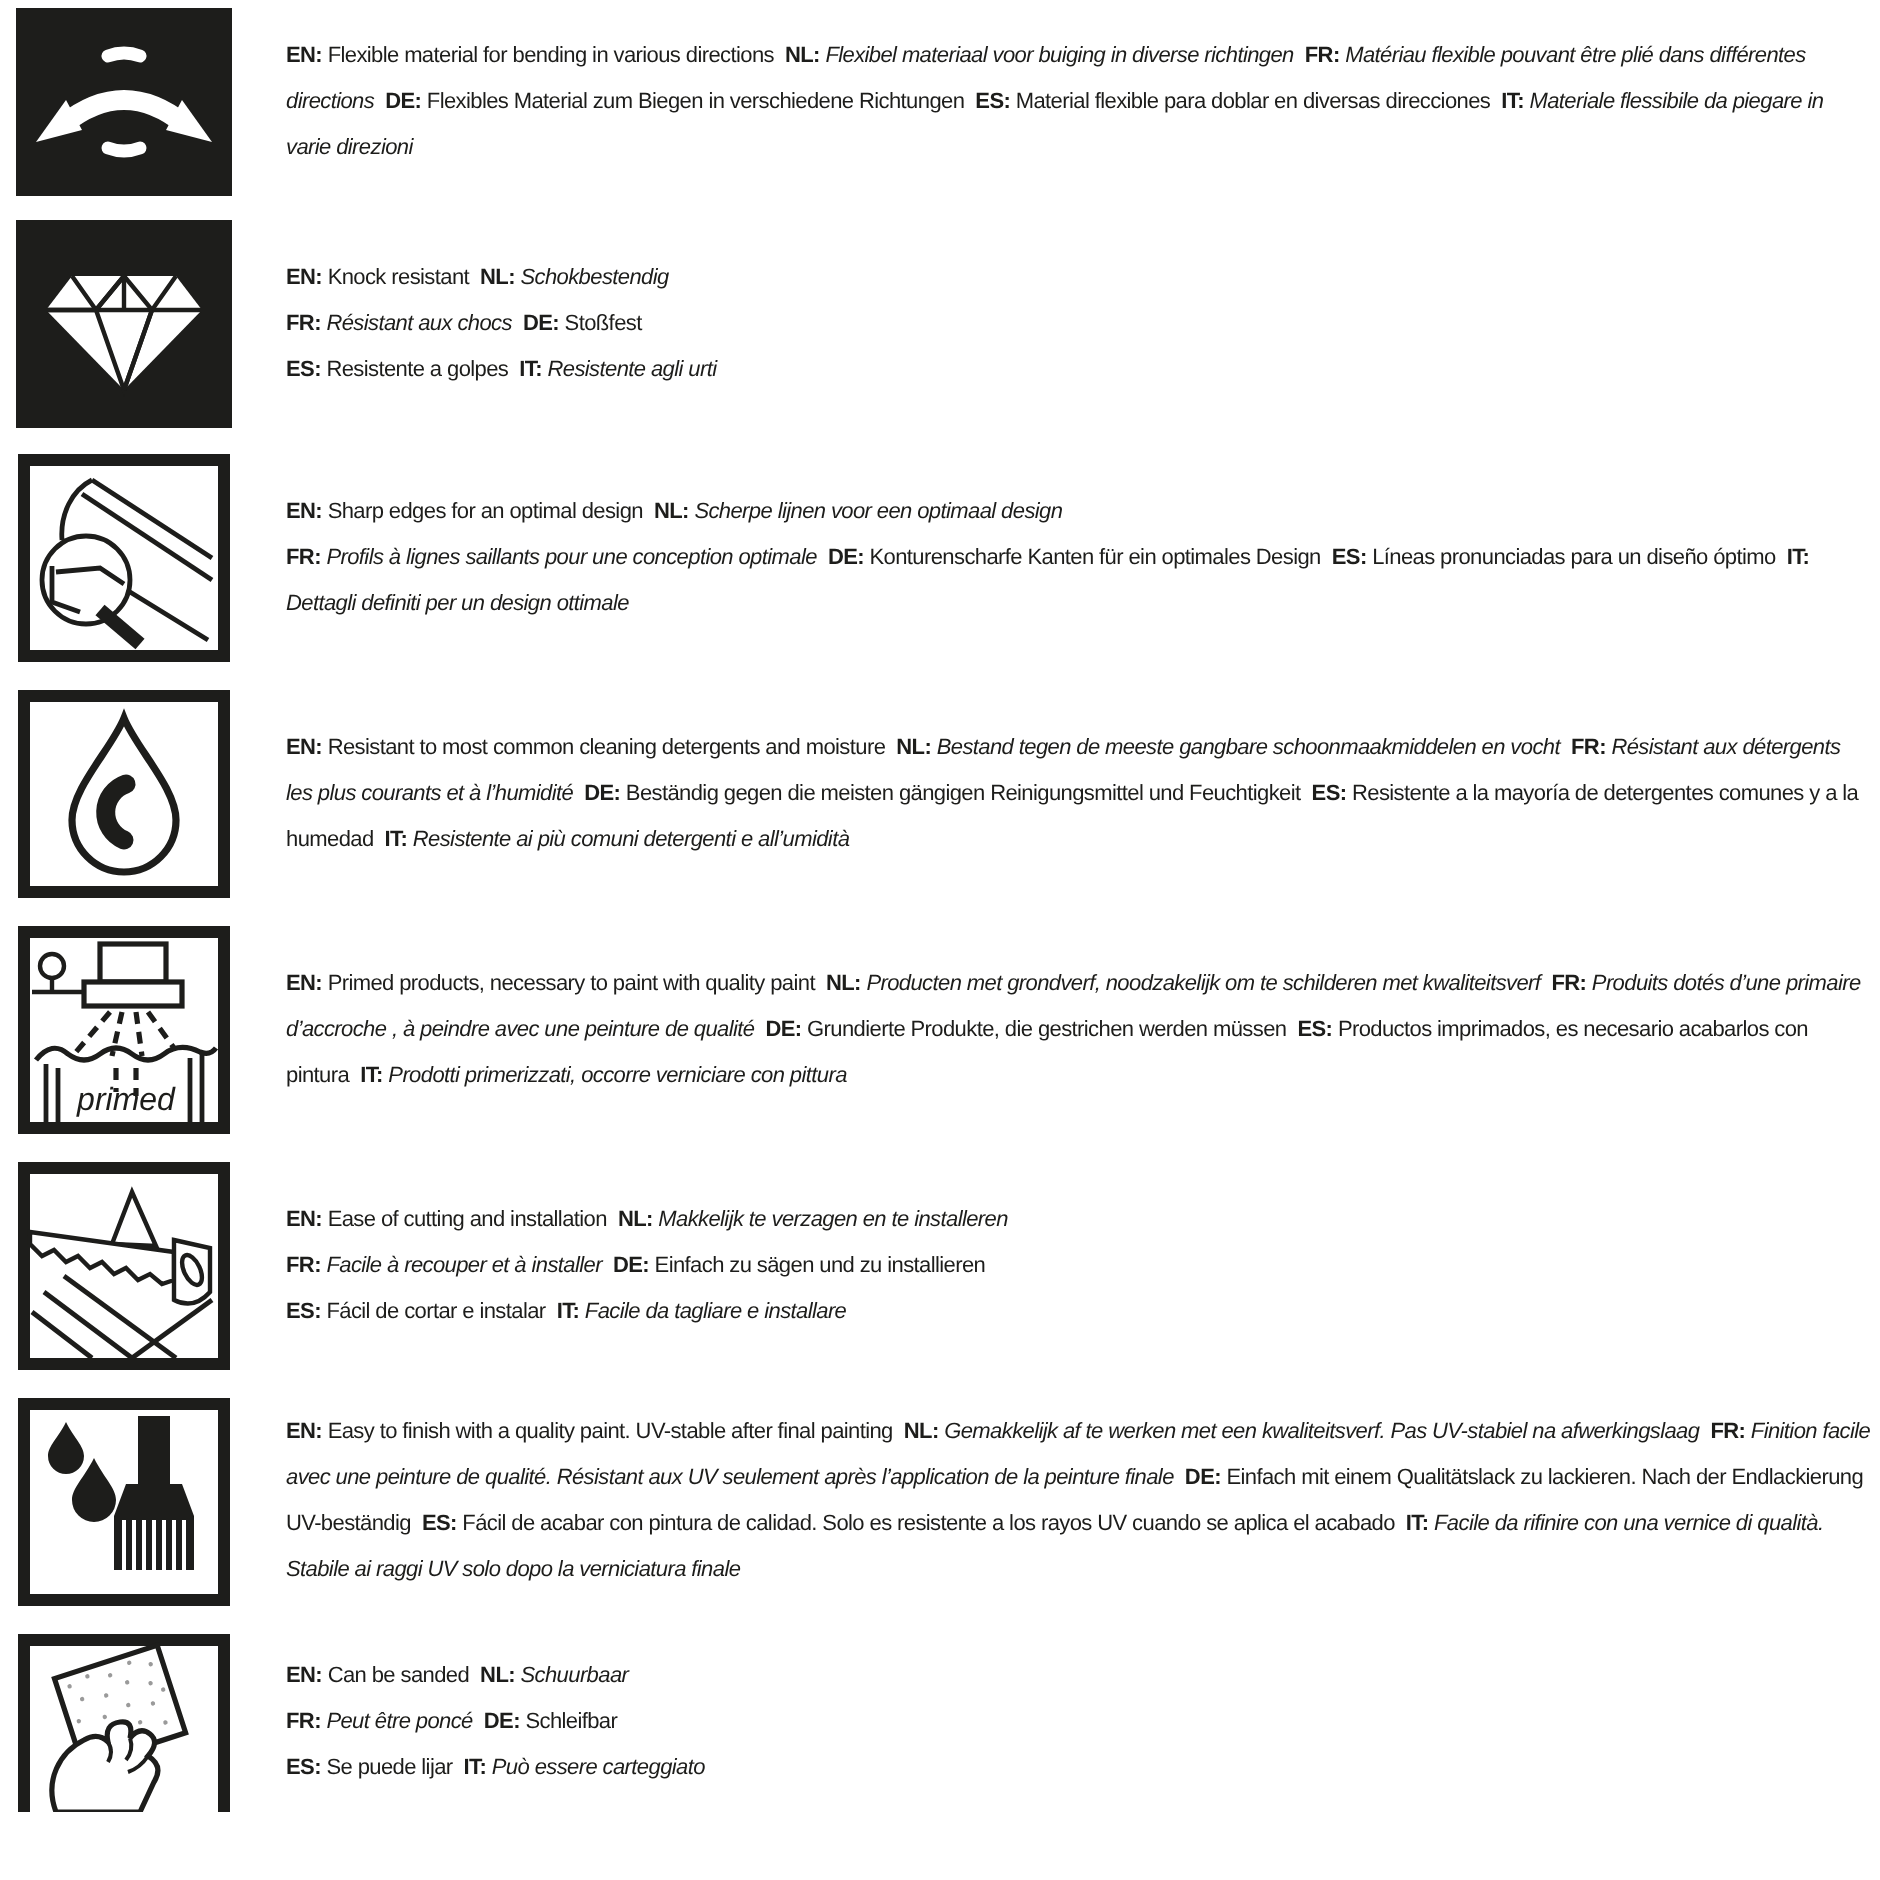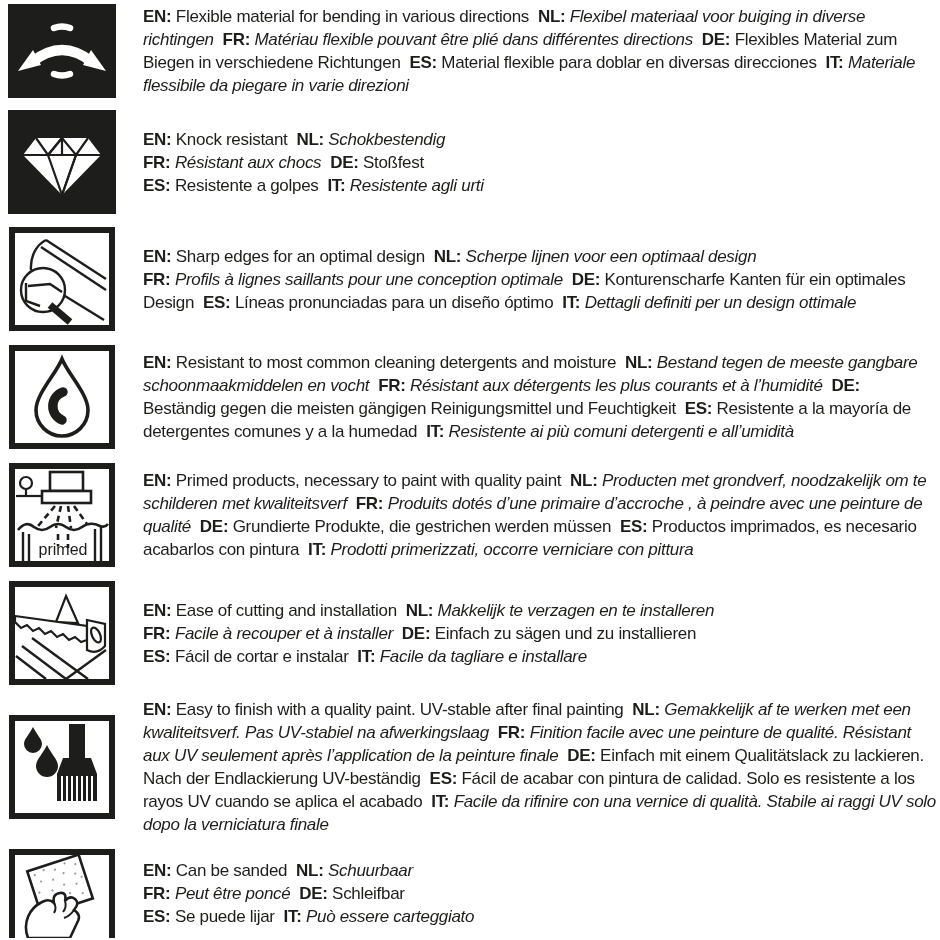--- a/index.html
+++ b/index.html
@@ -6,25 +6,25 @@
   html, body { width:940px; height:940px; }
   body {
     background:#ffffff;
     color:#1d1d1b;
     font-family:"Liberation Sans", sans-serif;
     padding:4px 4px 0 8px;
     overflow:hidden;
   }
   .sheet { width:100%; }
   .row { display:flex; align-items:center; gap:27px; margin-bottom:12px; }
-  .icon-box { flex:0 0 108px; display:flex; justify-content:flex-end; }
+  .icon-box { flex:0 0 108px; display:flex; justify-content:flex-end;font-style:italic; }
   .icon-box svg { display:block; }
   .text {
     flex:1 1 auto;
-    font-size:17px;
+    font-size:11px;
     line-height:23px;
     letter-spacing:-0.3px;
   }
   .lbl { font-weight:700; font-style:normal; }
   .seg { white-space:normal; }
   .seg.it .val { font-style:italic; }
 </style>
 </head>
 <body>
 

